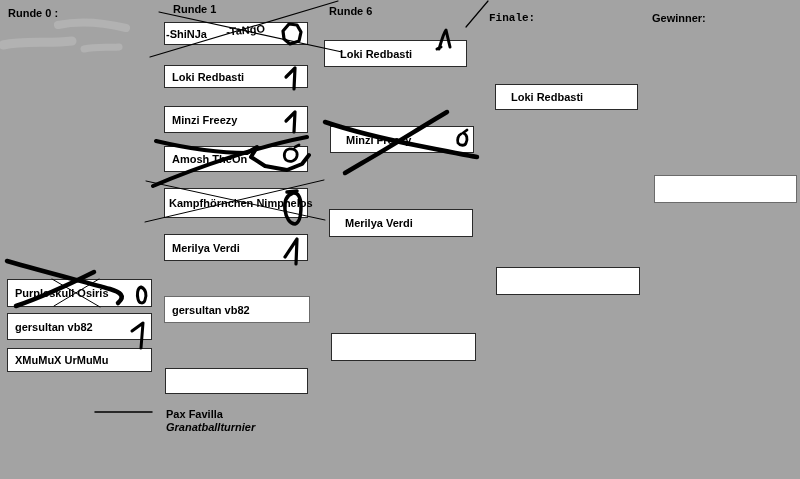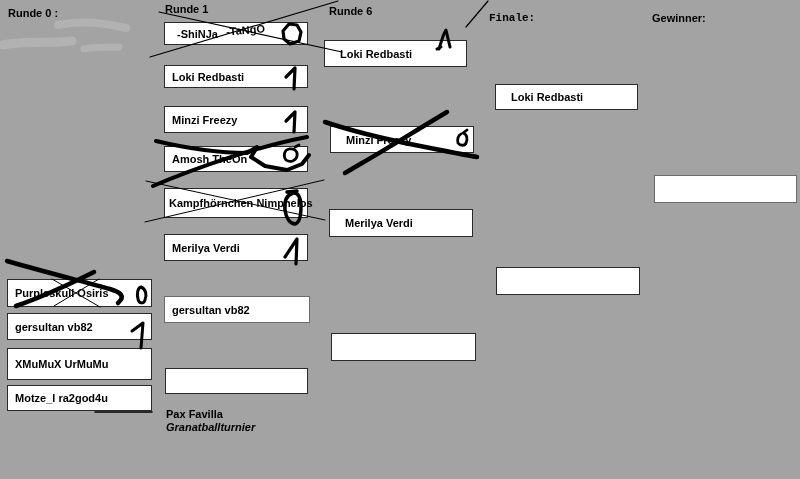--- a/index.html
+++ b/index.html
@@ -14,39 +14,36 @@
   .tango{position:absolute;left:61px;top:1px;transform:rotate(-5deg);}
   .ftext{position:absolute;font:bold 11px "Liberation Sans",sans-serif;color:#000;white-space:nowrap;text-align:center;}
   #marks{position:absolute;left:0;top:0;pointer-events:none;}
 </style>
 </head>
 <body>
 
 <div id="stage">
 
   <div class="col-label" style="left:8px;top:7px;">Runde 0 :</div>
-  <div class="col-label" style="left:165px;top:3px;">Runde 1</div>
+  <div class="col-label" style="left:173px;top:3px;">Runde 1</div>
   <div class="col-label" style="left:329px;top:5px;">Runde 6</div>
   <div class="col-label" style="left:489px;top:12px;font-family:Liberation Mono, monospace;">Finale:</div>
   <div class="col-label" style="left:652px;top:12px;">Gewinner:</div>
 
   <div class="box" style="left:7px;top:279px;width:145px;height:28px;">
     <span>Purpleskull Osiris</span>
   </div>
   <div class="box" style="left:7px;top:313px;width:145px;height:27px;">
     <span>gersultan vb82</span>
   </div>
-  <div class="box" style="left:7px;top:348px;width:145px;height:32px;">
+  <div class="box" style="left:7px;top:348px;width:145px;height:24px;">
     <span>XMuMuX UrMuMu</span>
   </div>
-  <div class="box" style="left:7px;top:385px;width:145px;height:26px;">
-    <span>Motze_l ra2god4u</span>
-  </div>
 
-  <div class="box" style="left:164px;top:22px;width:144px;height:23px;padding-left:12px;">
+  <div class="box" style="left:164px;top:22px;width:144px;height:23px;padding-left:1px;">
     <span>-ShiNJa</span>
     <span class="tango">-TaNgO</span>
   </div>
   <div class="box" style="left:164px;top:65px;width:144px;height:23px;">
     <span>Loki Redbasti</span>
   </div>
   <div class="box" style="left:164px;top:106px;width:144px;height:27px;">
     <span>Minzi Freezy</span>
   </div>
   <div class="box" style="left:164px;top:146px;width:144px;height:26px;">

